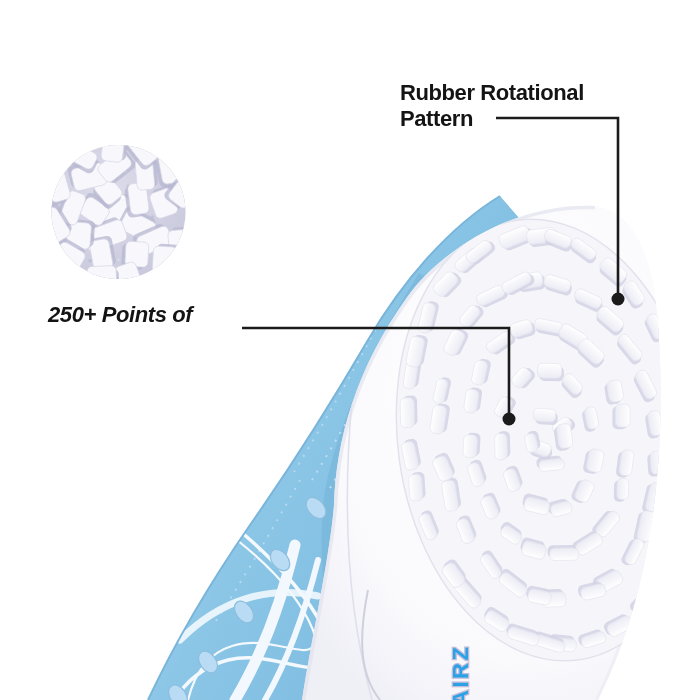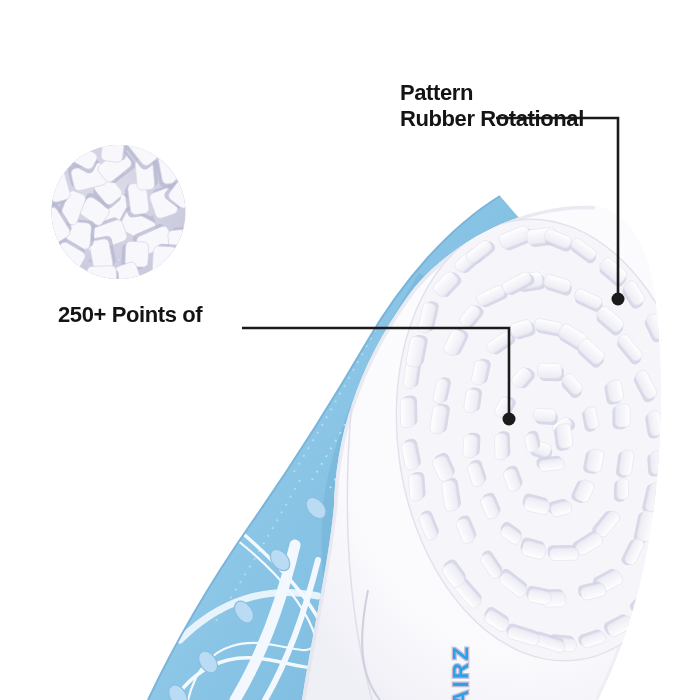--- a/index.html
+++ b/index.html
@@ -7,21 +7,21 @@
     position:relative;width:700px;height:700px;overflow:hidden;
     background:#ffffff;font-family:"Liberation Sans",sans-serif;
   }
   svg{position:absolute;left:0;top:0;}
   .callout{
     position:absolute;
     font-weight:700;font-size:22px;line-height:26px;
     letter-spacing:-0.4px;color:#141414;white-space:nowrap;
   }
   #callout-rubber{left:400px;top:80px;}
-  #callout-ground{left:58px;top:302px;}
+  #callout-ground{left:48px;top:302px;font-style:italic;}
 </style>
 </head>
 <body>
 
 <div class="canvas">
 
   <svg id="shoe-svg" width="700" height="700" viewBox="0 0 700 700">
     <defs>
       <linearGradient id="blueGrad" x1="0" y1="0" x2="1" y2="0.6">
         <stop offset="0" stop-color="#a7d3ee"></stop>
@@ -699,19 +699,19 @@
   <svg width="700" height="700" viewBox="0 0 700 700">
     <g stroke="#1b1b1b" stroke-width="2.6" fill="none">
       <polyline points="496,118 618,118 618,294"></polyline>
       <polyline points="242,328 509,328 509,413"></polyline>
     </g>
     <circle cx="618" cy="299" r="6.5" fill="#1b1b1b"></circle>
     <circle cx="509" cy="419" r="6.5" fill="#1b1b1b"></circle>
   </svg>
 
   <div class="callout" id="callout-rubber">
+    <div>Rubber Rotational</div>
     <div>Pattern</div>
-    <div>Rubber Rotational</div>
   </div>
   <div class="callout" id="callout-ground">
     <div>250+ Points of</div>
   </div>
 </div>
 
 </body></html>

